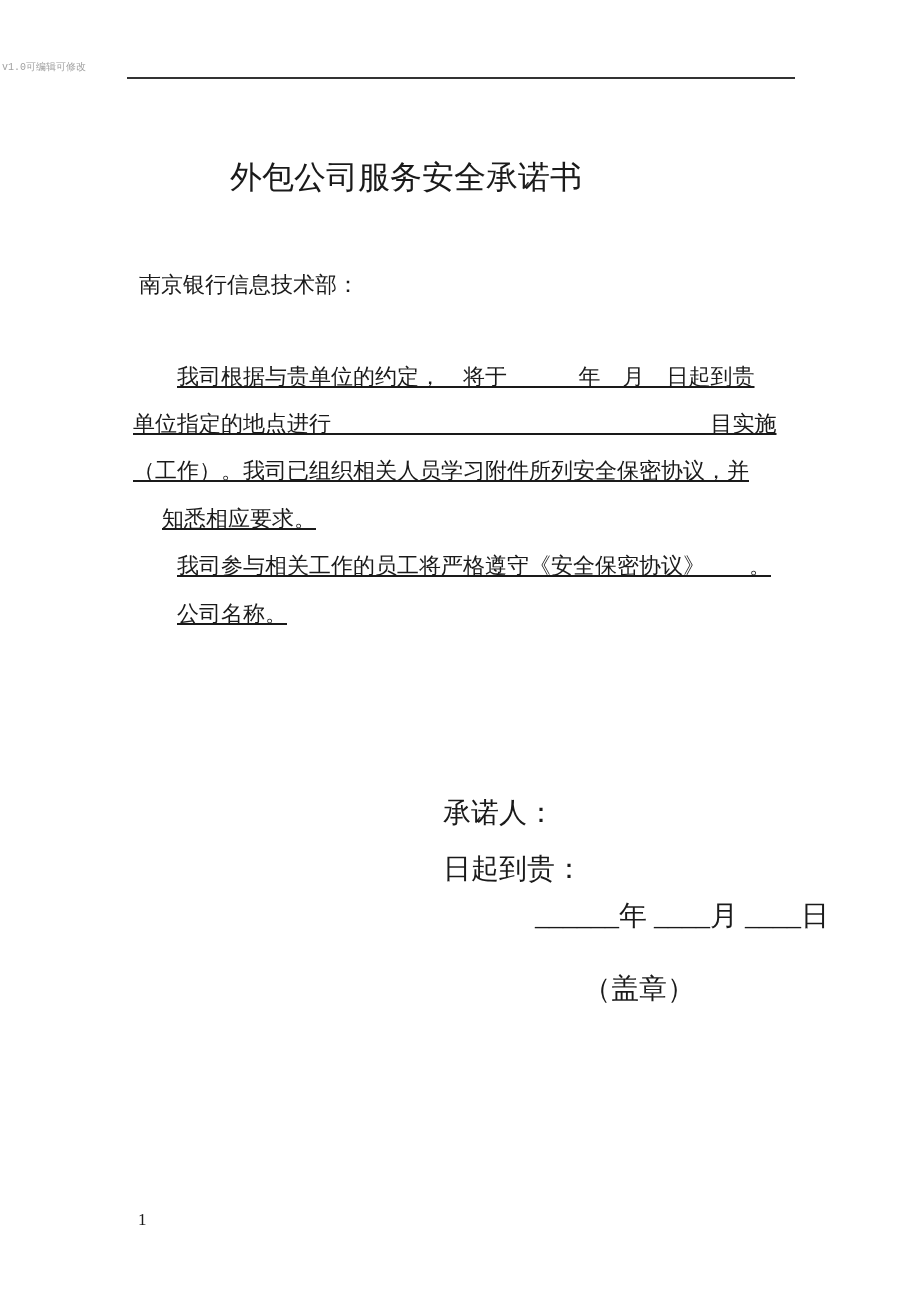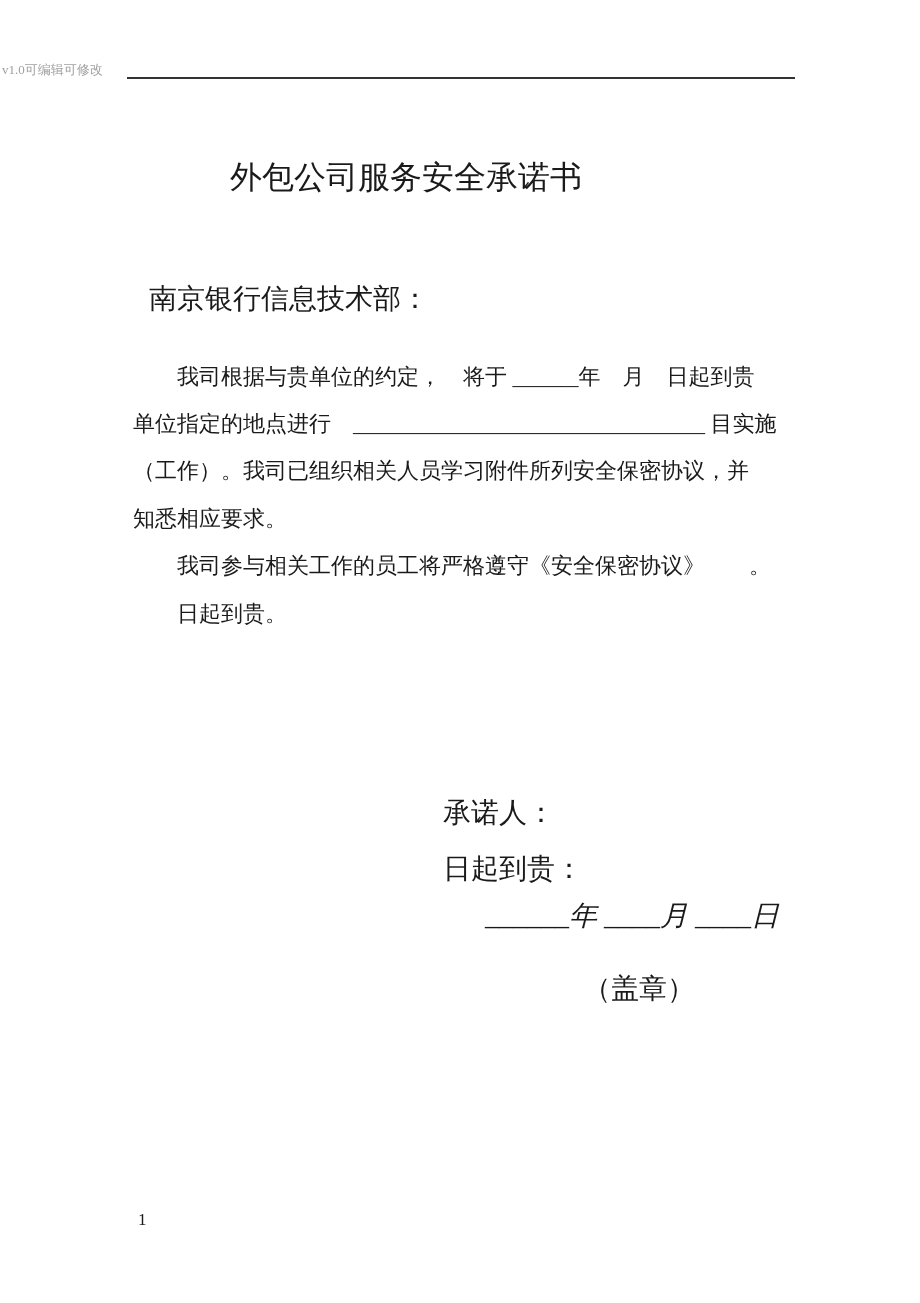--- a/index.html
+++ b/index.html
@@ -13,24 +13,24 @@
     height: 1303px;
     background: #ffffff;
     overflow: hidden;
     font-family: "Liberation Serif", "DejaVu Serif", serif;
     color: var(--text, #1a1a1a);
   }
   .watermark {
     position: absolute;
     left: 2px;
     top: 63px;
-    font-size: 13px;
+    font-size: 10px;
     line-height: 1;
     color: var(--watermark, #a0a0a0);
-    font-family: Liberation Serif, serif;
+    font-family: Liberation Mono, monospace;
     white-space: pre;
   }
   .top-rule {
     position: absolute;
     left: 127px;
     top: 77px;
     width: 668px;
     height: 2px;
     background: var(--rule, #333333);
   }
@@ -44,50 +44,51 @@
     font-size: 32px;
     font-weight: normal;
     line-height: 1.2;
     letter-spacing: 0;
     white-space: pre;
   }
   .salutation {
     position: absolute;
     left: 133px;
     top: 266px;
-    margin: 16px;
-    font-size: 28px;
+    margin: 6px;
+    font-size: 22px;
     line-height: 1.2;
     white-space: pre;
   }
   .body-line {
     position: absolute;
     left: 133px;
     margin: 0;
     font-size: 22px;
     line-height: 1.2;
     white-space: pre;
+    text-decoration: underline;
   }
   .body-line.indent { left: 177px; }
   .line-0 { top: 364px; }
   .line-1 { top: 411px; }
   .line-2 { top: 458px; }
-  .line-3 { top: 506px; }
+  .line-3 { top: 506px; margin-left: 29px; }
   .line-4 { top: 553px; }
   .line-5 { top: 601px; }
   .sig {
     position: absolute;
     margin: 0;
     font-size: 28px;
     line-height: 1.2;
     white-space: pre;
   }
   .sig-promiser { left: 443px; top: 796px; }
   .sig-company  { left: 443px; top: 852px; }
-  .sig-date     { left: 485px; top: 899px; font-style: italic; }
+  .sig-date     { left: 535px; top: 899px; }
   .sig-seal     { left: 583px; top: 944px; margin-top: 28px; }
   .page-number {
     position: absolute;
     left: 138px;
     top: 1210px;
     font-size: 17px;
     line-height: 1.2;
   }
 </style>
 </head>
@@ -102,21 +103,21 @@
   <h1 class="title">外包公司服务安全承诺书</h1>
 
   <p class="salutation">南京银行信息技术部：</p>
 
   <div>
     <p class="body-line indent line-0">我司根据与贵单位的约定，　将于 ______年　月　日起到贵</p>
     <p class="body-line line-1">单位指定的地点进行　________________________________ 目实施</p>
     <p class="body-line line-2">（工作）。我司已组织相关人员学习附件所列安全保密协议，并</p>
     <p class="body-line line-3">知悉相应要求。</p>
     <p class="body-line indent line-4">我司参与相关工作的员工将严格遵守《安全保密协议》　　。</p>
-    <p class="body-line indent line-5">日起到贵。</p>
+    <p class="body-line indent line-5">公司名称。</p>
   </div>
 
   <div>
     <p class="sig sig-promiser">承诺人：</p>
     <p class="sig sig-company">日起到贵：</p>
     <p class="sig sig-date">______年 ____月 ____日</p>
     <p class="sig sig-seal">（盖章）</p>
   </div>
 
   <div class="page-number">1</div>

